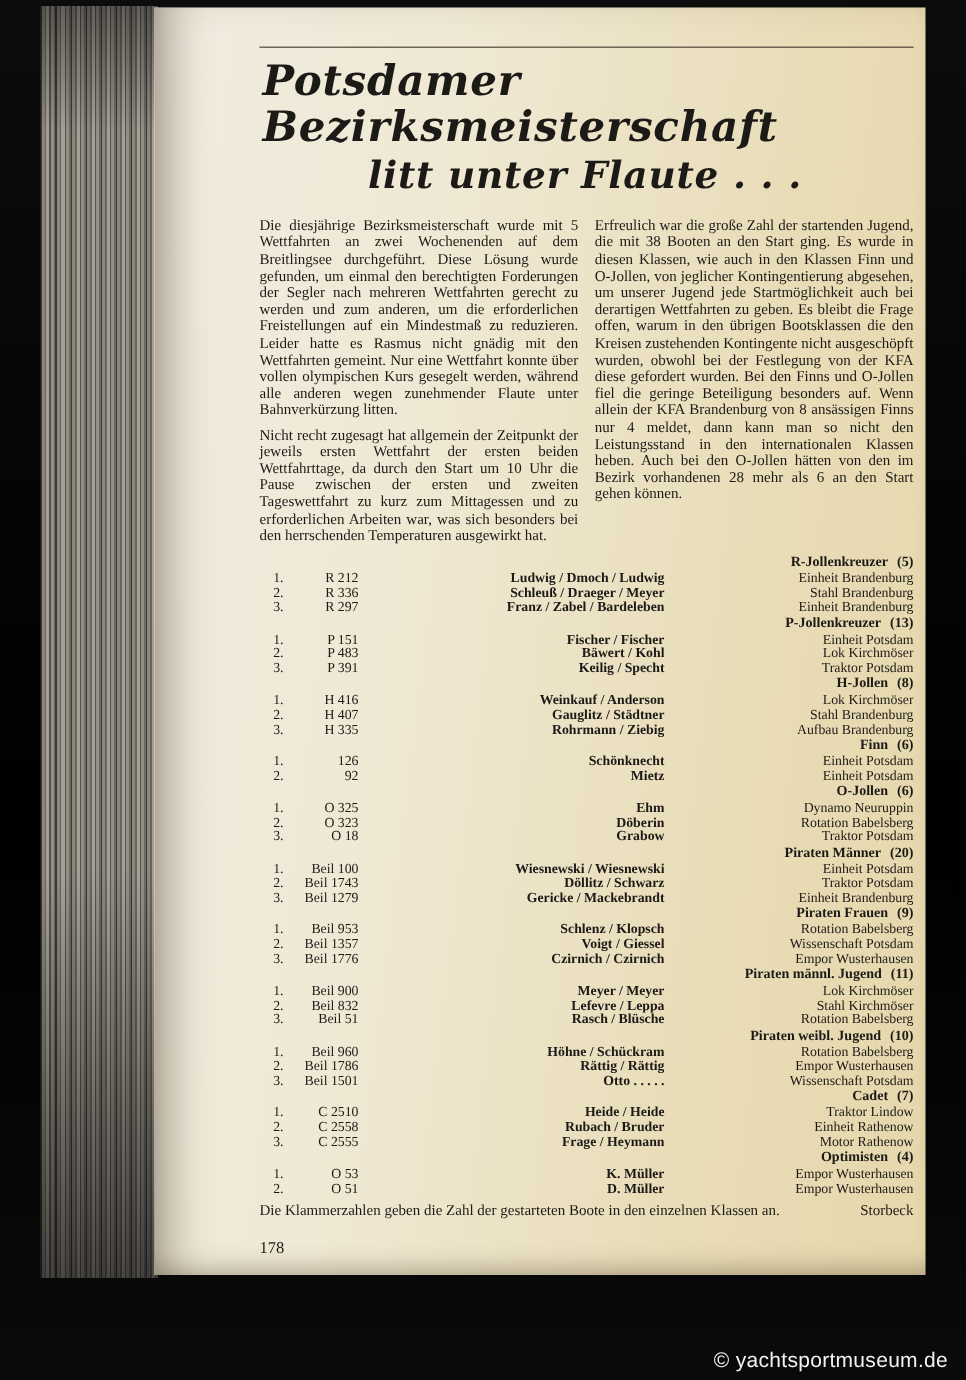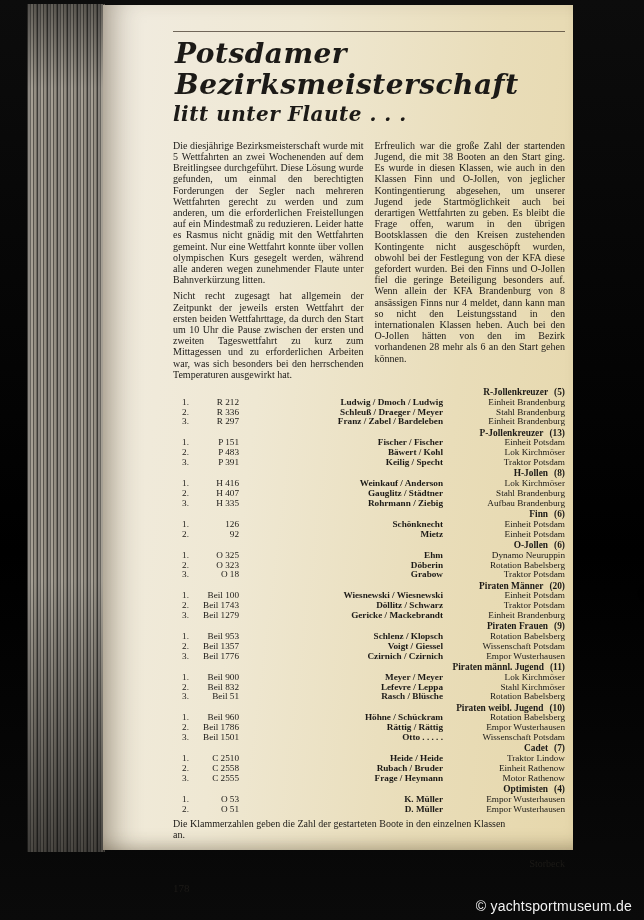--- a/index.html
+++ b/index.html
@@ -20,59 +20,59 @@
       #a59f94 4px 6px, #56534d 6px 7px, #948e83 7px 9px, #6e6a63 9px 10px);
   }
   .book-edges::after {
     content: ""; position: absolute; inset: 0;
     background: linear-gradient(180deg, rgba(0,0,0,.40) 0%, rgba(0,0,0,0) 10%,
                 rgba(0,0,0,0) 68%, rgba(0,0,0,.55) 100%);
   }
 
   
   .page {
-    position: absolute; left: 103px; top: 5px; width: 470px; height: 845px;
+    position: absolute; left: 103px; top: 5px; width: 514px; height: 845px;
     background: linear-gradient(97deg, #f1ece1 0%, #efe8d3 35%, #e9ddb9 70%, #e6d7ab 100%);
     box-shadow: inset 26px 0 30px -18px rgba(60,45,25,.45),
                 inset 0 -14px 18px -12px rgba(60,45,25,.35);
     color: #1c1a17;
   }
   .content { padding: 26px 8px 0 70px; position: relative; }
 
   .title-rule { border-top: 1px solid rgba(70,58,45,.75); margin: 0 0 6px 0; }
 
   .title-line1 {
     font-family: "DejaVu Serif", serif;
     font-style: italic; font-weight: 600;
     font-size: 28px; line-height: 1.12;
     margin: 0; padding-left: 2px;
     letter-spacing: .5px;
   }
   .title-line2 {
     font-family: "DejaVu Serif", serif;
     font-style: italic; font-weight: 600;
-    font-size: 20px; line-height: 1.1;
+    font-size: 25px; line-height: 1.1;
     margin: 2px 2px 0 0;
-    text-align: left;
+    text-align: center;
     letter-spacing: .5px;
   }
 
   .columns { display: flex; gap: 11px; margin-top: 15px; }
   .col { width: 220px; font-size: 10px; line-height: 11.2px; text-align: justify; }
   .para { margin: 0 0 5px 0; }
 
   .results { margin-top: 3px; font-size: 9.2px; line-height: 9.8px; text-align: right; }
   .class-header { font-weight: bold; font-size: 9.4px; margin-top: 1.5px; }
   .class-count { margin-left: 6px; font-weight: bold; }
   .entry-row { display: grid; grid-template-columns: 16px 50px 204px 1fr; }
   .entry-row .crew { white-space: nowrap; overflow: hidden; font-weight: bold; }
   .entry-row .club { white-space: nowrap; overflow: hidden; }
 
   .footnote-row { display: flex; justify-content: space-between; margin-top: 4px; font-size: 10px; line-height: 11px; }
-  .byline { margin-left: 10px; white-space: nowrap; margin-top: 40px; }
+  .byline { margin-left: 10px; white-space: nowrap; }
 
   .page-number { margin-top: 13px; font-size: 11px; }
 
   .scan-artifact {
     position: absolute; right: 0; top: 580px; width: 9px; height: 26px;
     background: radial-gradient(ellipse at right center, rgba(0,0,0,.95) 35%, rgba(0,0,0,0) 72%);
   }
 
   .watermark {
     position: absolute; right: 12px; bottom: 6px;

